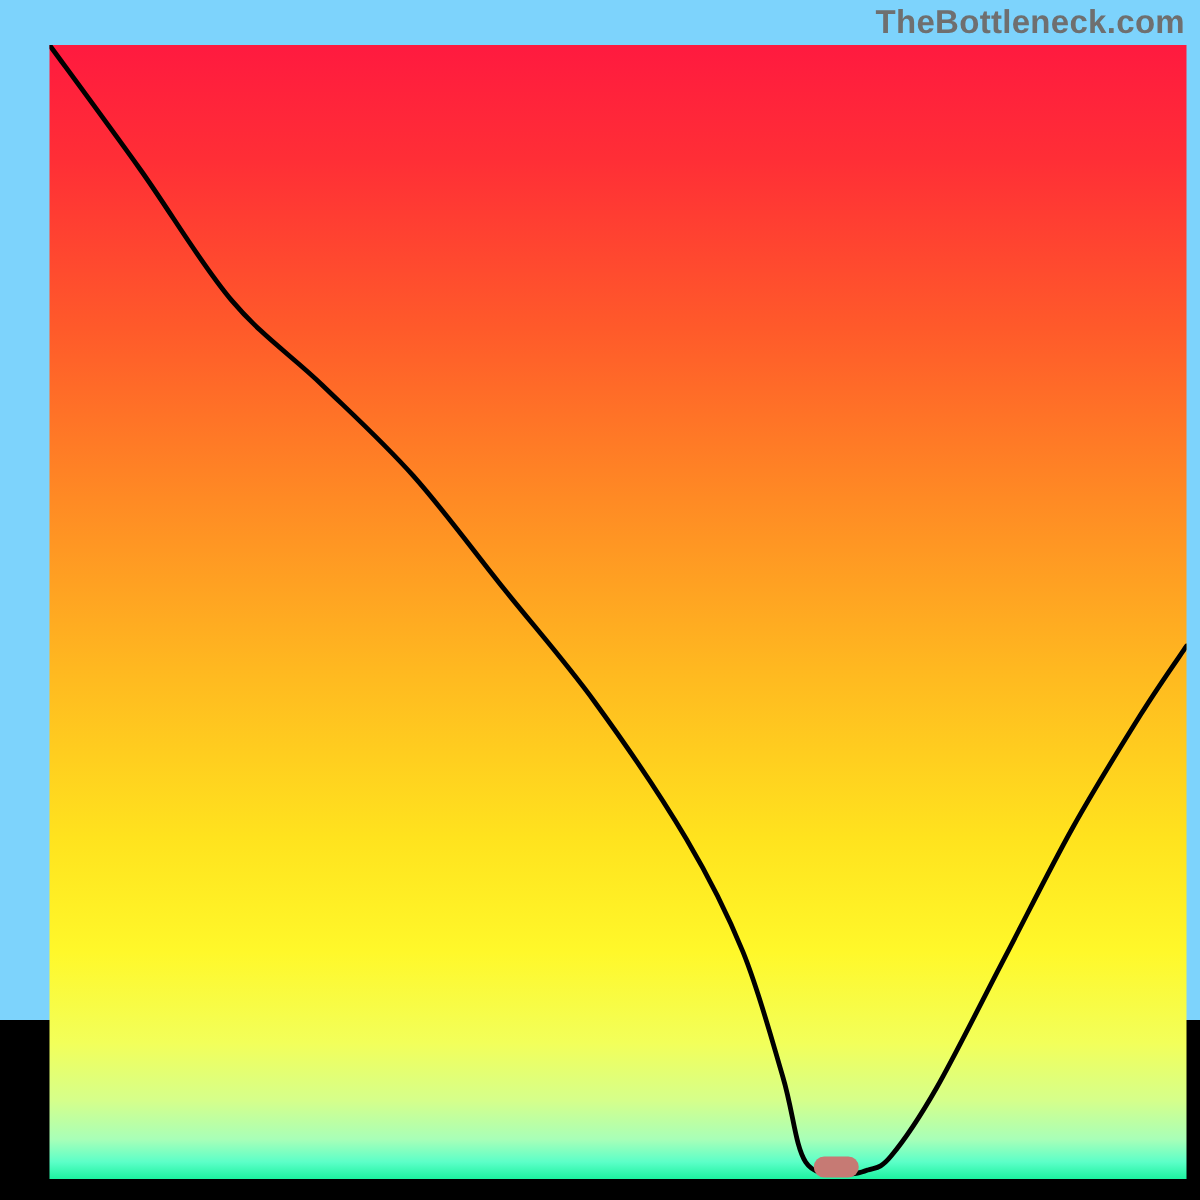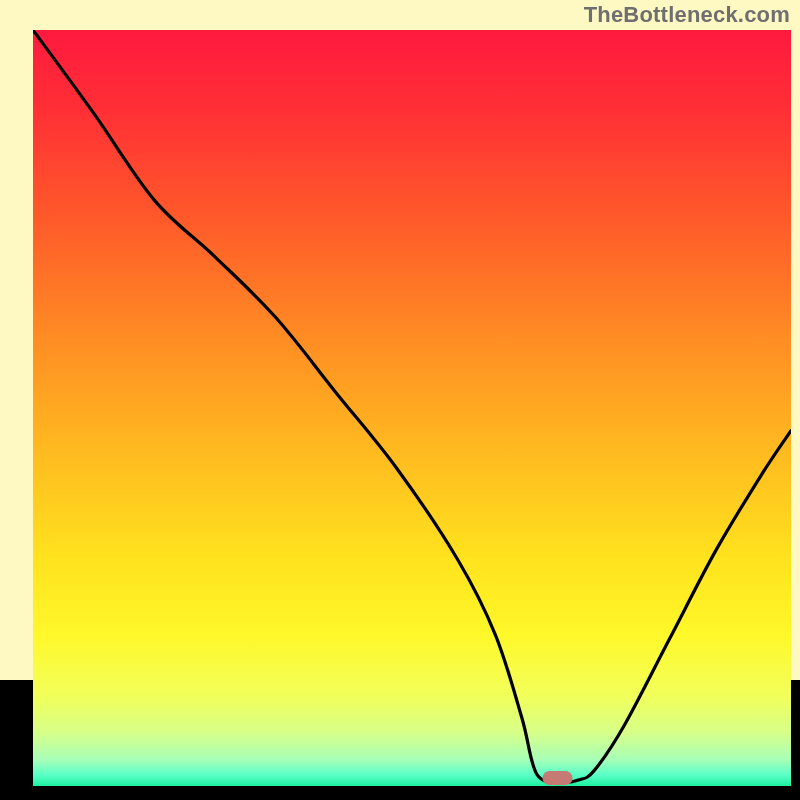--- a/index.html
+++ b/index.html
@@ -7,21 +7,21 @@
     padding: 0;
     width: 800px;
     height: 800px;
     background: #000;
     overflow: hidden;
   }
   .frame {
     position: relative;
     width: 800px;
     height: 680px;
-    background: #fef9c3;
+    background: #7dd3fc;
   }
   .watermark {
     position: absolute;
     top: 2px;
     right: 10px;
     font-family: Arial, Helvetica, sans-serif;
     font-size: 22px;
     font-weight: 600;
     color: #6f6f6f;
     letter-spacing: 0.2px;

